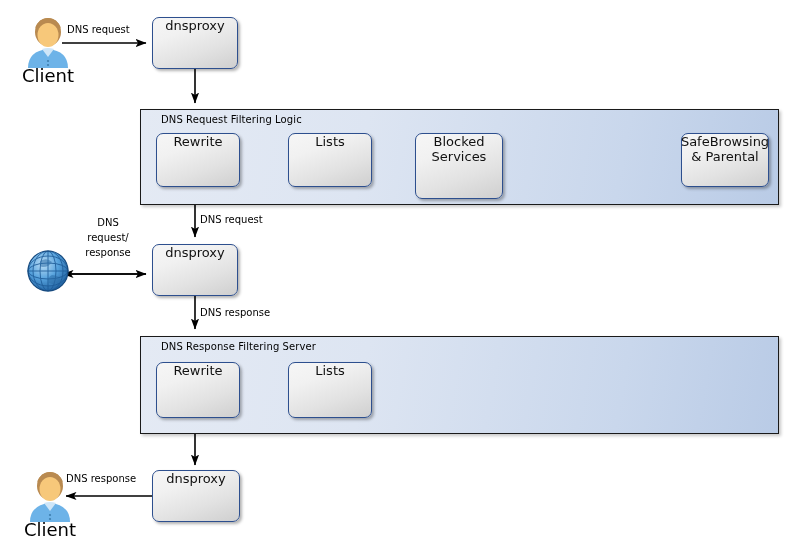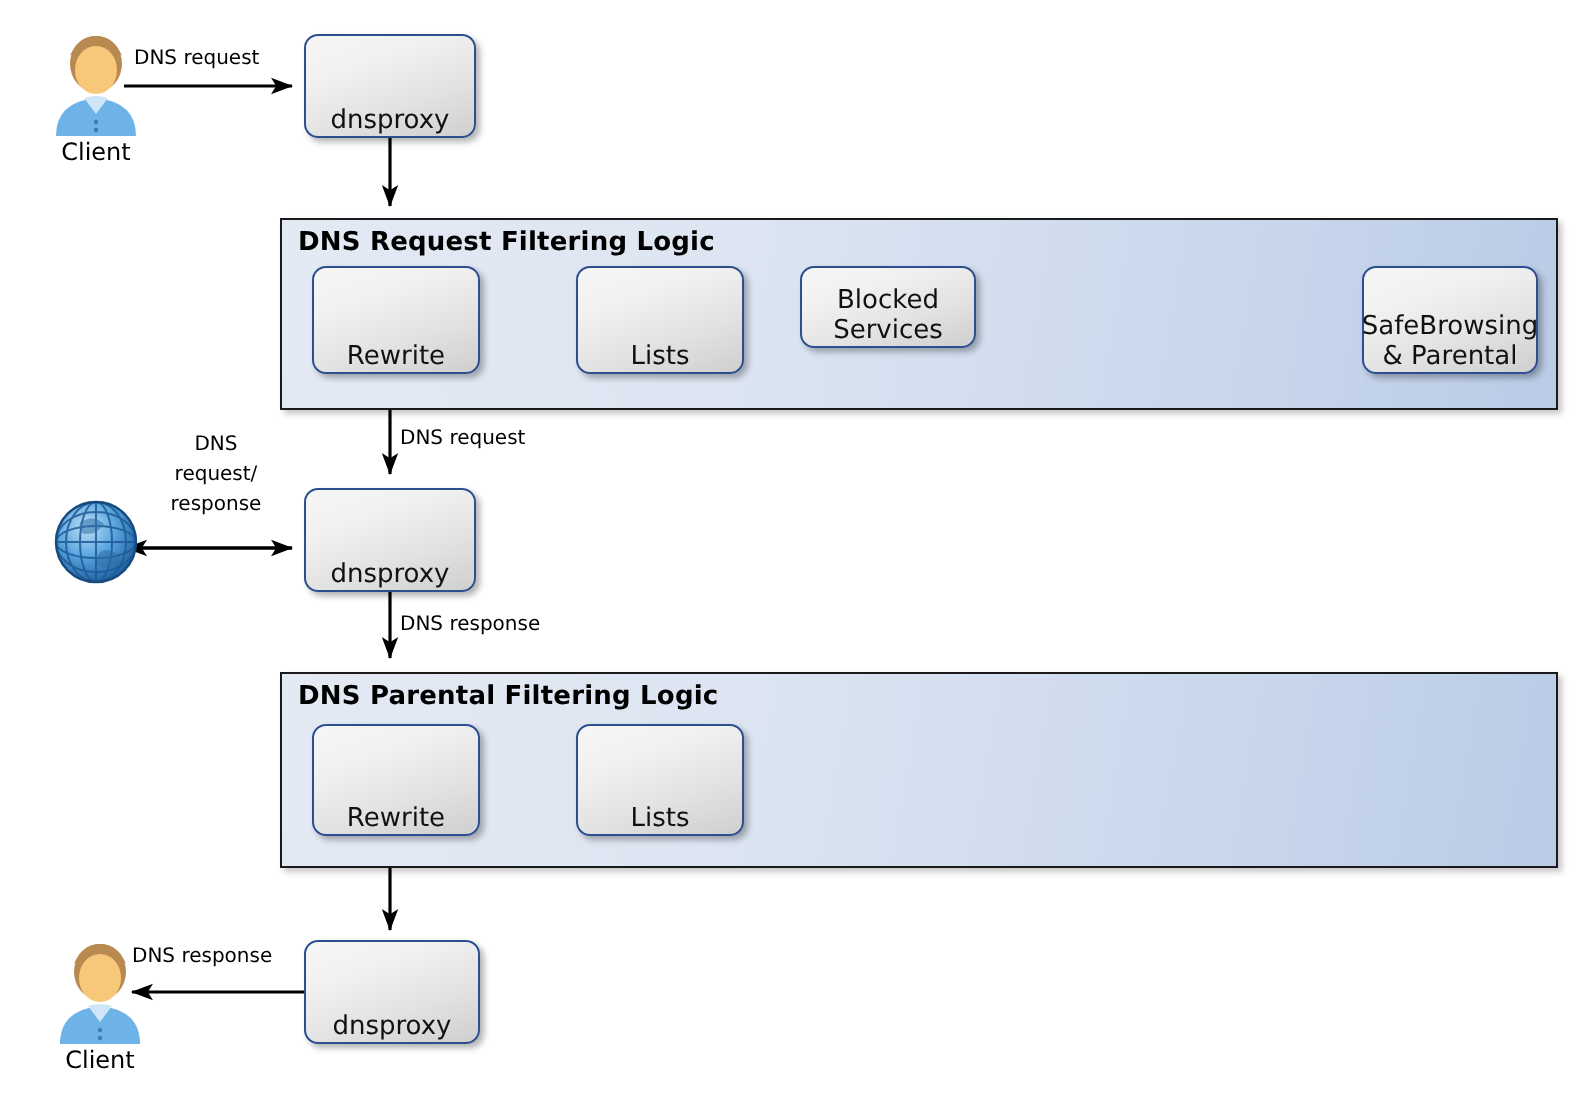--- a/index.html
+++ b/index.html
@@ -13,37 +13,36 @@
   
   .group{
     position:absolute;
     border:1px solid #1a1a1a;
     background:linear-gradient(100deg,#e4eaf4 0%, #dde5f2 35%, #c9d7ec 75%, #b9cbe6 100%);
     box-shadow:2px 2px 3px rgba(0,0,0,0.22);
     box-sizing:border-box;
   }
   .group-title{
     position:absolute;
-    left:8px;top:4px;
-    font-size:13px;
+    left:20px;top:4px;
+    font-size:10px;
     color:#000;
     white-space:nowrap;
     letter-spacing:0.1px;
-    font-weight:bold;
   }
 
   
   .node{
     position:absolute;
     box-sizing:border-box;
     border:1.5px solid #2d4f8e;
     border-radius:7px;
     background:linear-gradient(160deg,#f6f6f6 0%, #f1f1f1 30%, #e2e2e2 65%, #cfcfcf 100%);
     box-shadow:2px 2px 3px rgba(0,0,0,0.30);
-    display:flex;align-items:flex-end;justify-content:center;
+    display:flex;align-items:flex-start;justify-content:center;
     text-align:center;
     font-size:13px;
     line-height:15px;
     color:#111;
   }
   .node span{display:block;}
 
   
   .lbl{
     position:absolute;
@@ -54,21 +53,21 @@
   }
   .lbl.center{text-align:center;}
 
   
   #arrows{position:absolute;left:0;top:0;width:797px;height:558px;pointer-events:none;}
 
   
   .actor{position:absolute;}
   .caption{
     position:absolute;
-    font-size:12px;
+    font-size:18px;
     line-height:14px;
     text-align:center;
     color:#000;
     white-space:pre;
   }
 </style>
 </head>
 <body>
 
 <div id="stage">
@@ -169,29 +168,29 @@
   <div class="group" style="left:140px;top:109px;width:639px;height:96px;">
     <div class="group-title">DNS Request Filtering Logic</div>
   </div>
 
   <div class="node" style="left:156px;top:133px;width:84px;height:54px;">
     <span>Rewrite</span>
   </div>
   <div class="node" style="left:288px;top:133px;width:84px;height:54px;">
     <span>Lists</span>
   </div>
-  <div class="node" style="left:400px;top:133px;width:88px;height:41px;">
+  <div class="node" style="left:415px;top:133px;width:88px;height:66px;">
     <span class="multiline">Blocked<br>Services</span>
   </div>
   <div class="node" style="left:681px;top:133px;width:88px;height:54px;">
     <span class="multiline">SafeBrowsing<br>&amp; Parental</span>
   </div>
 
   <div class="group" style="left:140px;top:336px;width:639px;height:98px;">
-    <div class="group-title">DNS Parental Filtering Logic</div>
+    <div class="group-title">DNS Response Filtering Server</div>
   </div>
 
   <div class="node" style="left:156px;top:362px;width:84px;height:56px;">
     <span>Rewrite</span>
   </div>
   <div class="node" style="left:288px;top:362px;width:84px;height:56px;">
     <span>Lists</span>
   </div>
 
   <div class="lbl" style="left:67px;top:22px;">DNS request</div>

